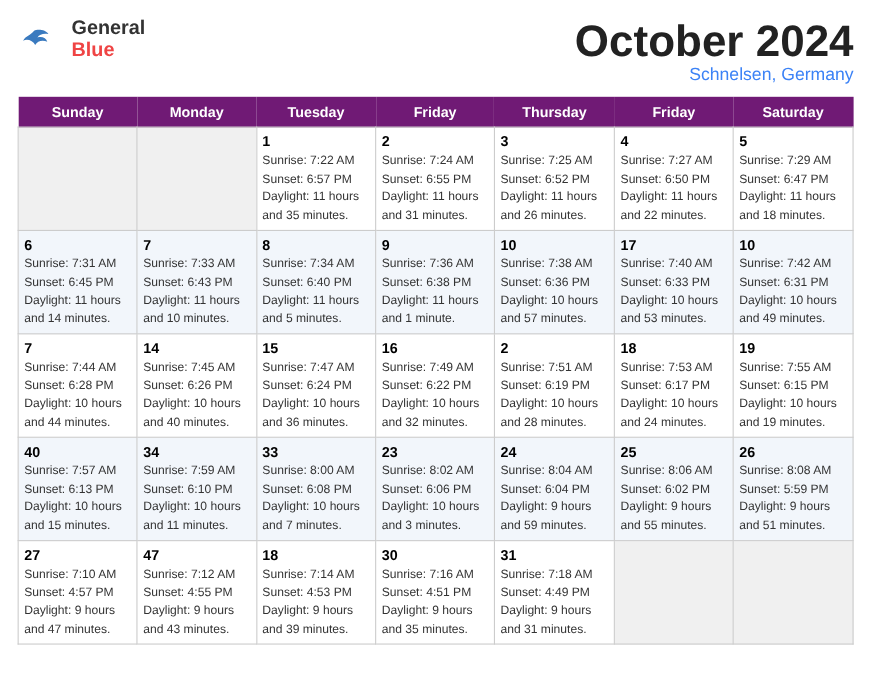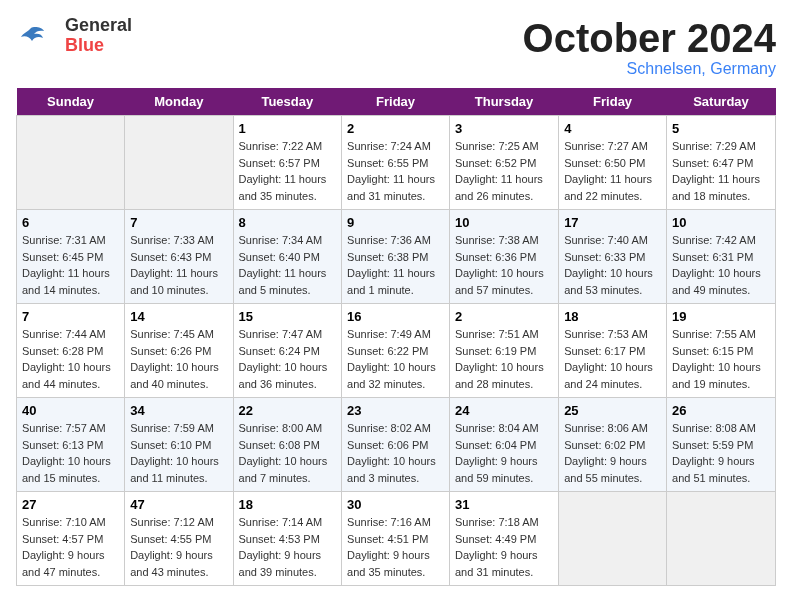--- a/index.html
+++ b/index.html
@@ -168,21 +168,21 @@
         <td><span class="day-num">18</span>
 <span class="day-info">Sunrise: 7:53 AM<br>Sunset: 6:17 PM<br>Daylight: 10 hours and 24 minutes.</span></td>
         <td><span class="day-num">19</span>
 <span class="day-info">Sunrise: 7:55 AM<br>Sunset: 6:15 PM<br>Daylight: 10 hours and 19 minutes.</span></td>
       </tr>
       <tr>
         <td><span class="day-num">40</span>
 <span class="day-info">Sunrise: 7:57 AM<br>Sunset: 6:13 PM<br>Daylight: 10 hours and 15 minutes.</span></td>
         <td><span class="day-num">34</span>
 <span class="day-info">Sunrise: 7:59 AM<br>Sunset: 6:10 PM<br>Daylight: 10 hours and 11 minutes.</span></td>
-        <td><span class="day-num">22</span>
+        <td><span class="day-num">33</span>
 <span class="day-info">Sunrise: 8:00 AM<br>Sunset: 6:08 PM<br>Daylight: 10 hours and 7 minutes.</span></td>
         <td><span class="day-num">23</span>
 <span class="day-info">Sunrise: 8:02 AM<br>Sunset: 6:06 PM<br>Daylight: 10 hours and 3 minutes.</span></td>
         <td><span class="day-num">24</span>
 <span class="day-info">Sunrise: 8:04 AM<br>Sunset: 6:04 PM<br>Daylight: 9 hours and 59 minutes.</span></td>
         <td><span class="day-num">25</span>
 <span class="day-info">Sunrise: 8:06 AM<br>Sunset: 6:02 PM<br>Daylight: 9 hours and 55 minutes.</span></td>
         <td><span class="day-num">26</span>
 <span class="day-info">Sunrise: 8:08 AM<br>Sunset: 5:59 PM<br>Daylight: 9 hours and 51 minutes.</span></td>
       </tr>

